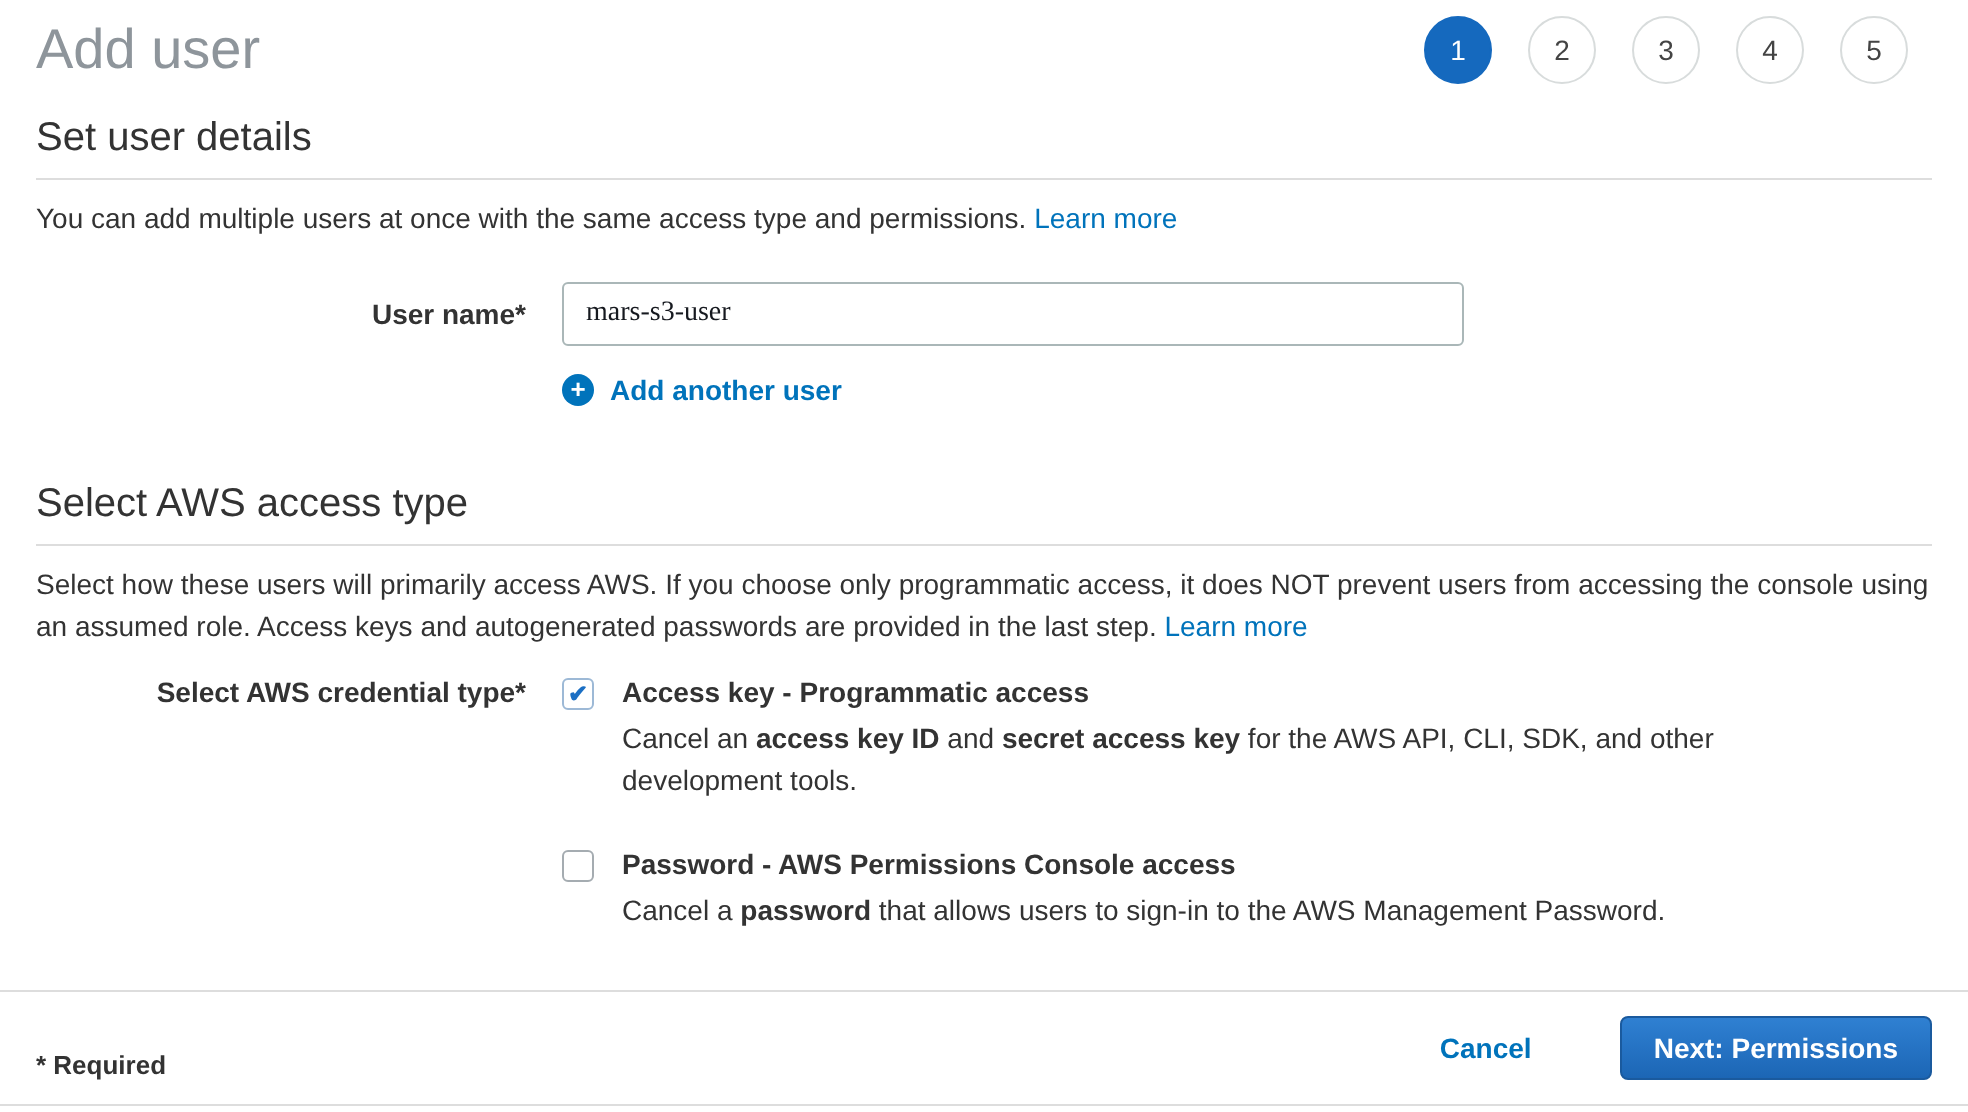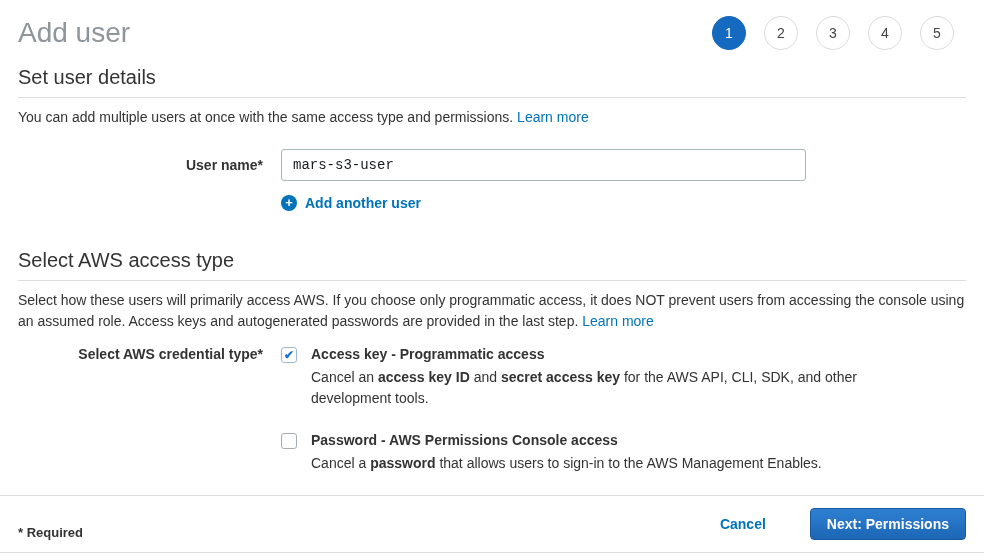--- a/index.html
+++ b/index.html
@@ -1,41 +1,41 @@
 <!DOCTYPE html>
 <html><head>
 <meta charset="utf-8">
 <style>
   * { box-sizing: border-box; }
   html, body { margin: 0; padding: 0; background: #fff; }
   body { font-family: "Liberation Sans", sans-serif; color: #333; }
   .page { width: 984px; height: 556px; display: flex; flex-direction: column; overflow: hidden; }
 
   
-  .header { display: flex; justify-content: space-between; align-items: center; padding: 16px 18px 0 18px; }
+  .header { display: flex; justify-content: space-between; align-items: center; padding: 8px 18px 0 18px; }
   .page-title { font-size: 28px; font-weight: 400; color: #8e959b; margin: 0; }
   .steps { display: flex; gap: 18px; margin-right: 12px; }
   .step { width: 34px; height: 34px; border-radius: 50%; border: 1px solid #d8dcdc; background: #fff;
           display: flex; align-items: center; justify-content: center; font-size: 14px; color: #444; }
   .step.active { background: #1569be; border-color: #1569be; color: #fff; }
 
   
   .section { margin: 0 18px; }
   .section-user { margin-top: 16px; }
   .section-access { margin-top: 38px; }
   .section-heading { font-size: 20px; font-weight: 400; color: #333; margin: 0; padding-bottom: 8px; border-bottom: 1px solid #ddd; }
   .section-desc { font-size: 14px; line-height: 21px; margin: 9px 0 0 0; color: #333; }
   .link { color: #0073bb; text-decoration: none; cursor: pointer; }
 
   
   .form-row { display: flex; margin-top: 21px; }
   .form-label { width: 245px; flex-shrink: 0; text-align: right; font-weight: bold; font-size: 14px; padding-top: 8px; }
   .form-field { margin-left: 18px; }
-  .text-input { width: 525px; height: 32px; border: 1px solid #aab7b8; border-radius: 3px; padding: 0 11px;
-                font-size: 14px; color: #16191f; font-family: Liberation Mono, monospace; outline: none; }
+  .text-input { width: 451px; height: 32px; border: 1px solid #aab7b8; border-radius: 3px; padding: 0 11px;
+                font-size: 14px; color: #16191f; font-family: Liberation Serif, serif; outline: none; }
 
   .add-user-row { display: flex; align-items: center; gap: 8px; margin: 14px 0 0 263px; cursor: pointer; }
   .plus-icon { width: 16px; height: 16px; border-radius: 50%; background: #0073bb; color: #fff;
                font-size: 13px; line-height: 16px; text-align: center; font-weight: bold; flex-shrink: 0; }
   .add-user-label { color: #0073bb; font-weight: bold; font-size: 14px; }
 
   
   .cred-row { display: flex; margin-top: 13px; }
   .cred-label { width: 245px; flex-shrink: 0; text-align: right; font-weight: bold; font-size: 14px; padding-top: 1px; }
   .options { margin-left: 18px; }
@@ -103,21 +103,21 @@
           <div>
             <p class="option-title">Access key - Programmatic access</p>
             <p class="option-desc"><span>Cancel an </span><b>access key ID</b><span> and </span><b>secret access key</b><span> for the AWS API, CLI, SDK, and other development tools.</span></p>
           </div>
         </div>
 
         <div class="option">
           <span class="checkbox"></span>
           <div>
             <p class="option-title">Password - AWS Permissions Console access</p>
-            <p class="option-desc"><span>Cancel a </span><b>password</b><span> that allows users to sign-in to the AWS Management Enables.</span></p>
+            <p class="option-desc"><span>Cancel a </span><b>password</b><span> that allows users to sign-in to the AWS Management Password.</span></p>
           </div>
         </div>
 
       </div>
     </div>
   </div>
 
   <div class="footer">
     <span class="required-note">* Required</span>
     <div class="footer-actions">

